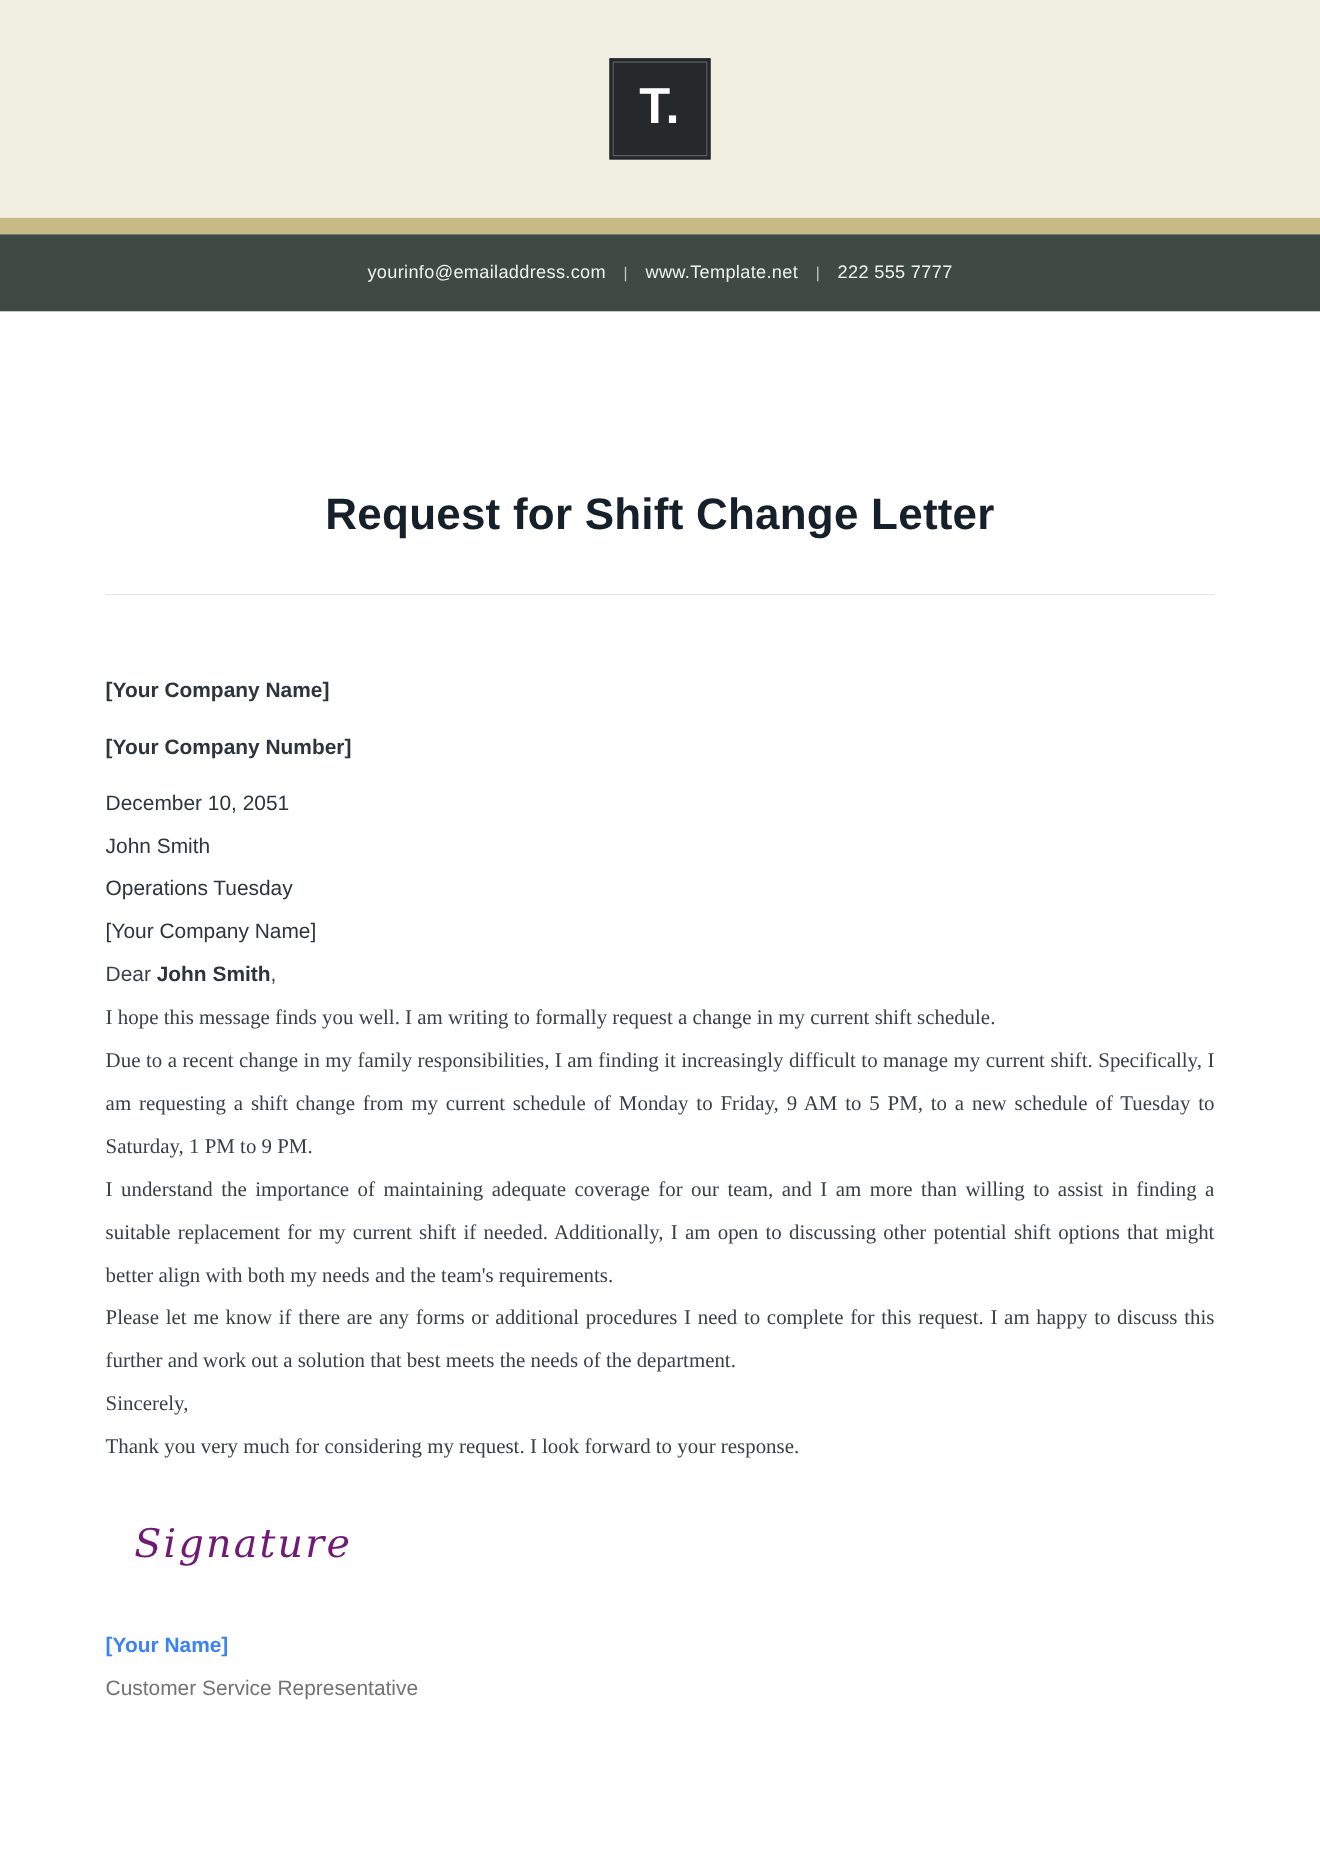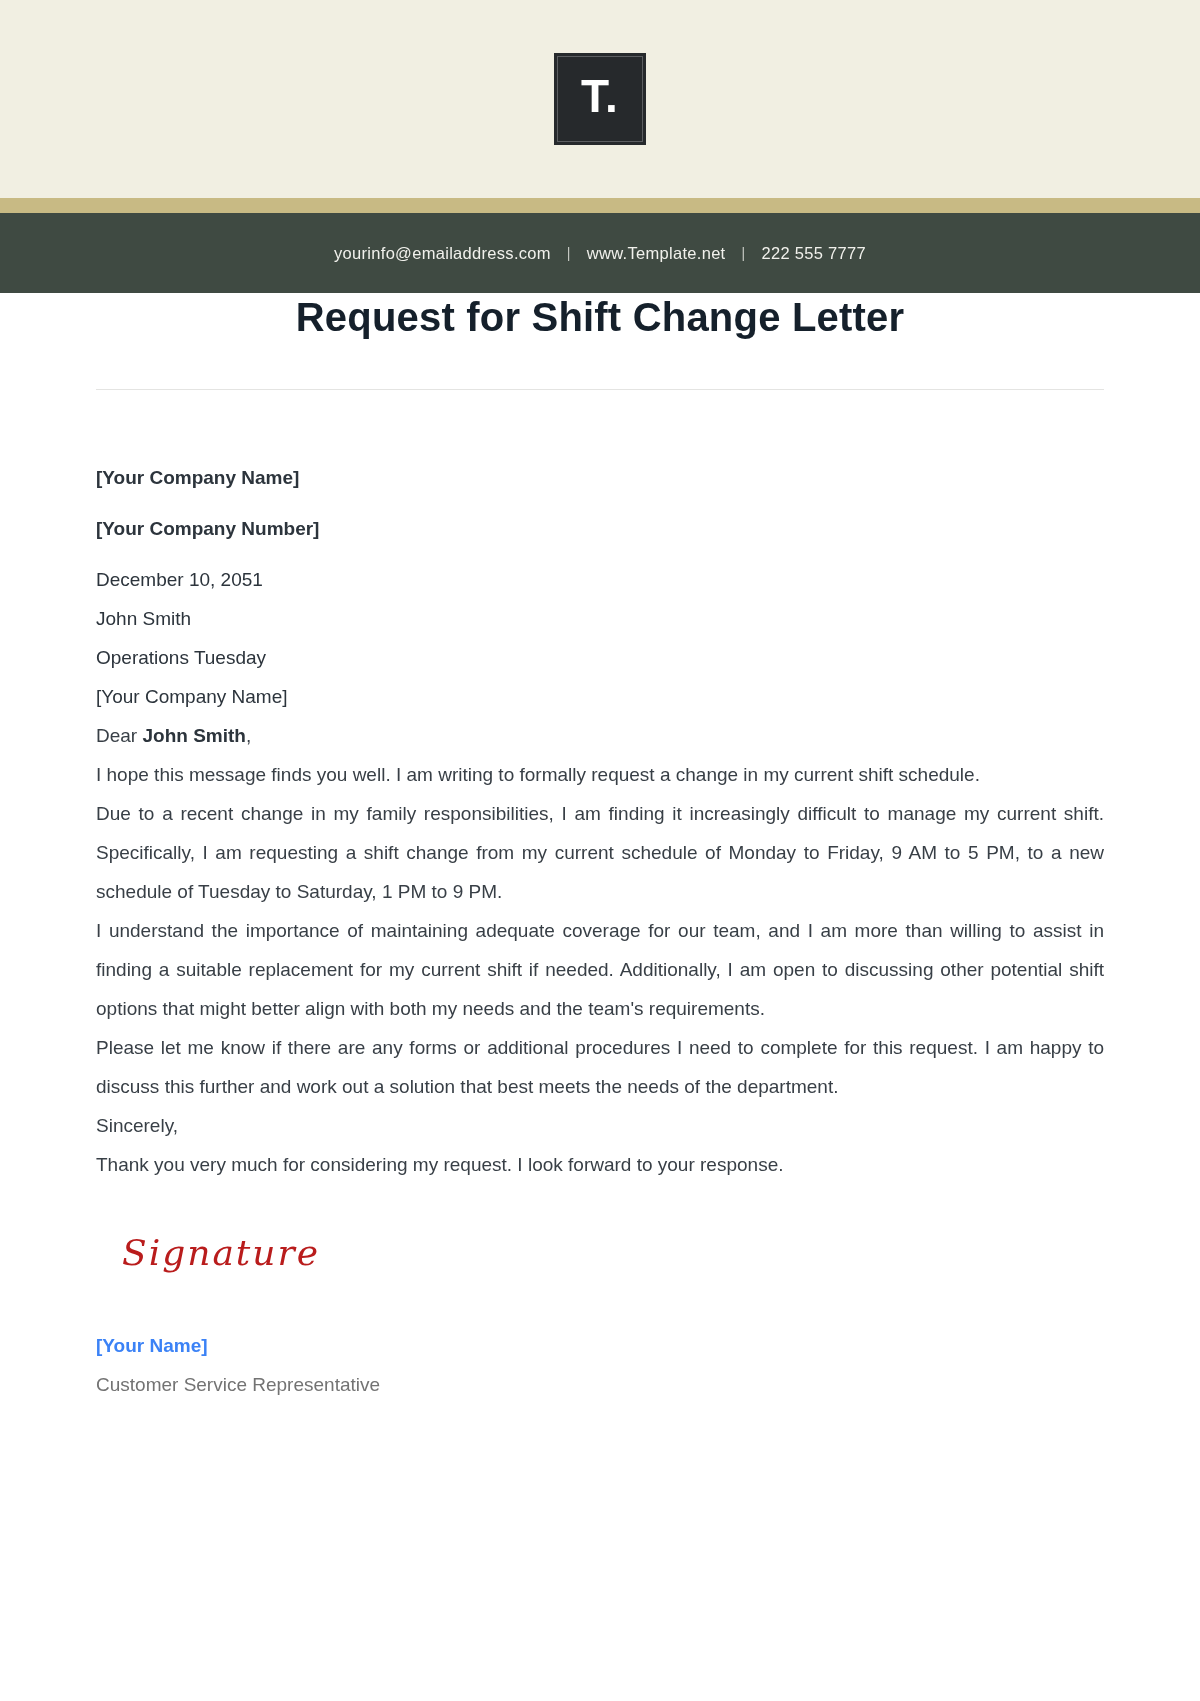--- a/index.html
+++ b/index.html
@@ -36,21 +36,21 @@
     font-size: 46px;
     letter-spacing: 1px;
     line-height: 1;
     padding-bottom: 6px;
   }
   .band-stripe {
     height: 15px;
     background: #c8ba84;
   }
   .band-dark {
-    height: 80px;
+    height: 70px;
     background: #3f4a42;
     display: flex;
     align-items: center;
     justify-content: center;
   }
   .contact-row {
     display: flex;
     align-items: center;
     color: #f1f1ec;
     font-size: 16.5px;
@@ -59,20 +59,21 @@
   .contact-sep {
     margin: 0 16px;
     opacity: 0.75;
     font-size: 14px;
   }
 
   
   .doc-main {
     width: 1008px;
     margin: 0 auto;
+    padding-top: 161px;
   }
   .doc-title {
     font-size: 40px;
     line-height: 48px;
     font-weight: 700;
     color: #15202b;
     text-align: center;
     letter-spacing: 0.2px;
   }
   .doc-divider {
@@ -89,30 +90,30 @@
     font-weight: 700;
     color: #2c343c;
     margin-bottom: 12px;
   }
   .info-line {
     font-weight: 400;
     color: #2c343c;
   }
   .salutation { color: #383f46; }
   .salutation .bold-name { font-weight: 700; color: #2c343c; }
-  .body-para { text-align: justify; }
+  .body-para { text-align: justify; font-family: Liberation Serif, serif; }
   .signature-script {
     margin-top: 44px;
     margin-left: 26px;
     font-family: "DejaVu Serif", serif;
     font-style: italic;
     font-size: 36px;
     line-height: 50px;
     letter-spacing: 2px;
-    color: #b91c1c;
+    color: #701a75;
   }
   .sender-name {
     margin-top: 48px;
     font-weight: 700;
     color: #3b82f6;
     font-size: 19px;
     line-height: 39px;
   }
   .sender-title {
     font-size: 19px;

